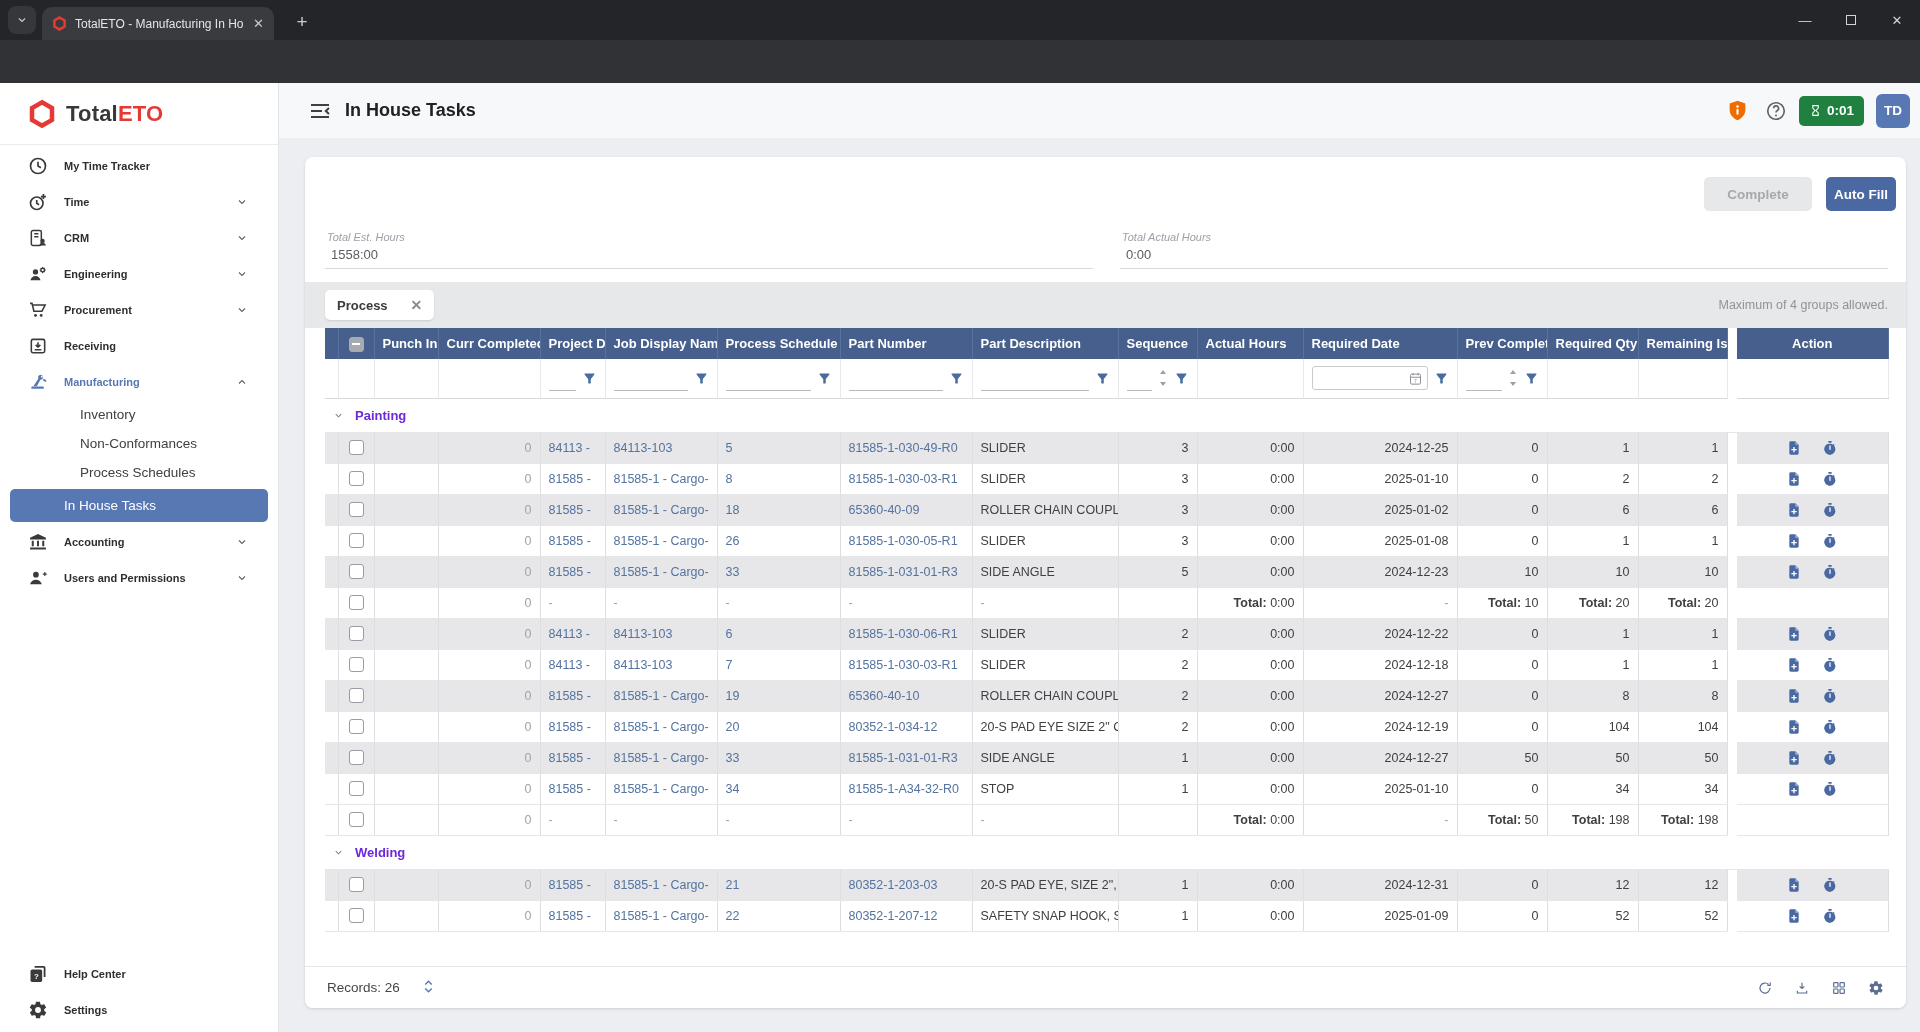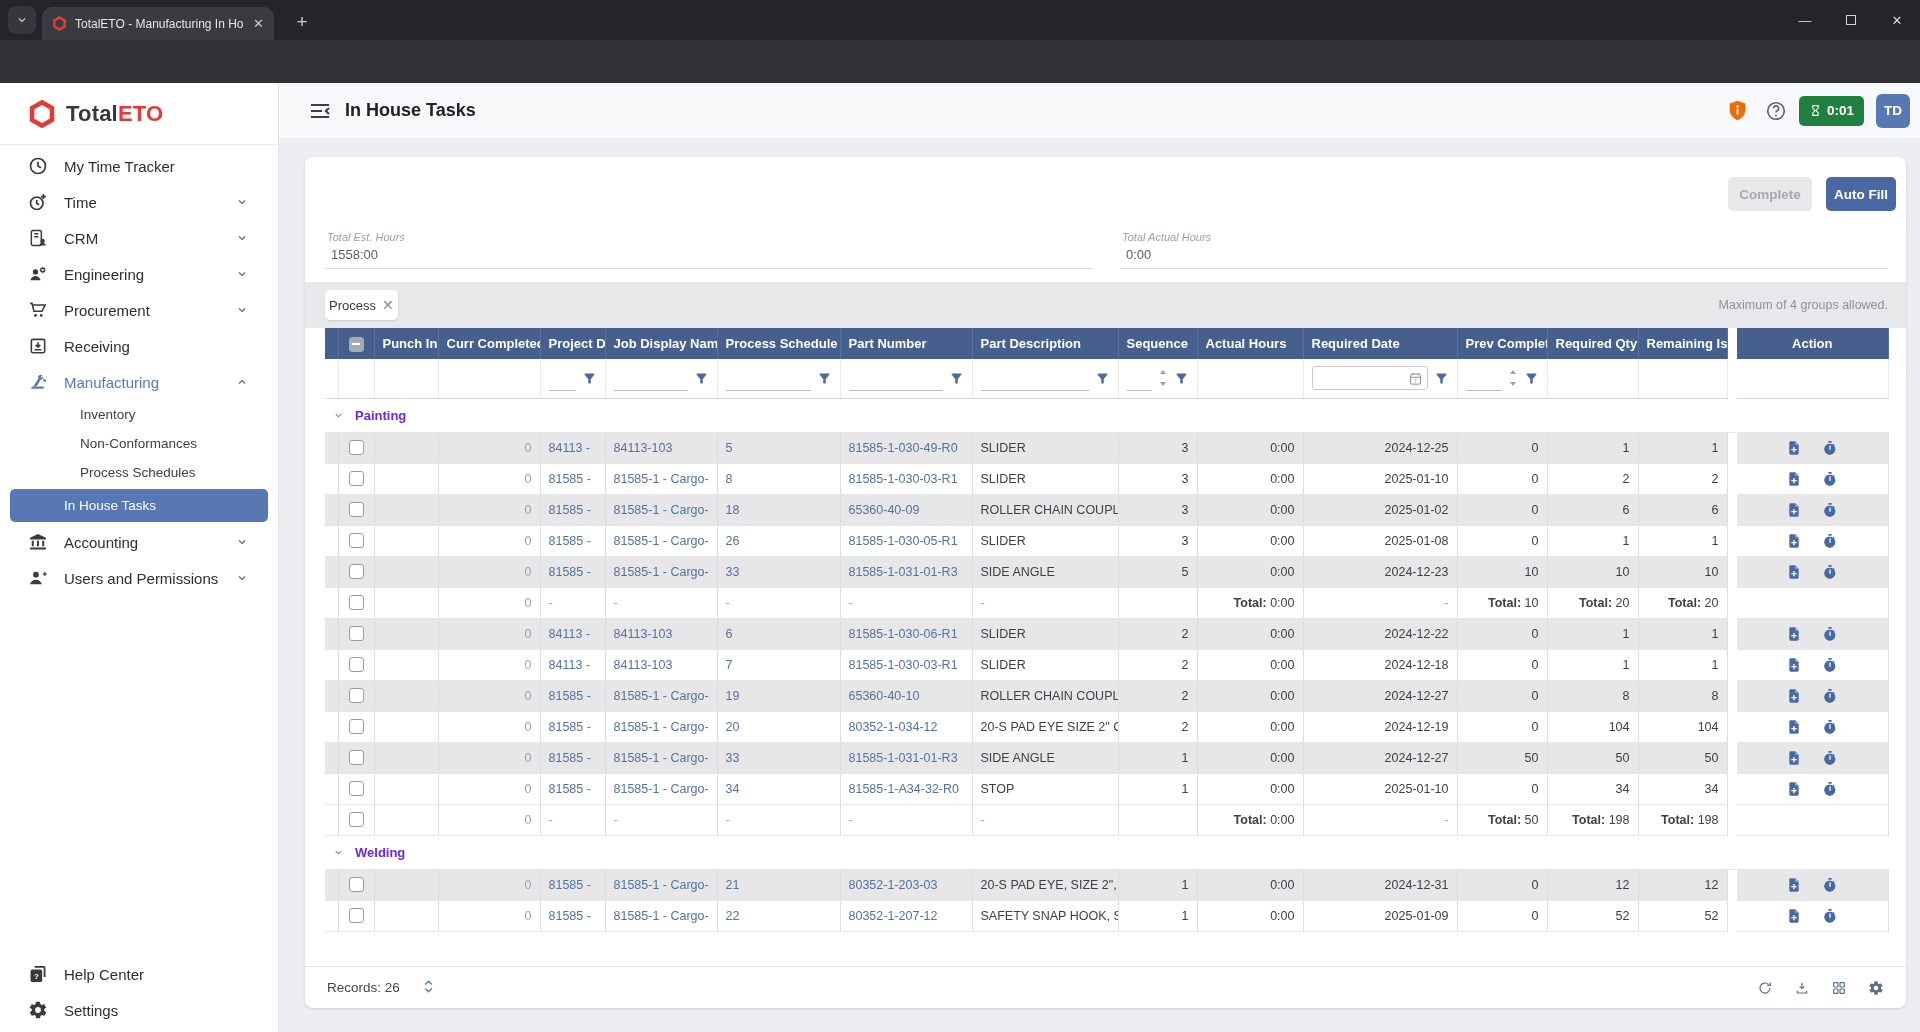--- a/index.html
+++ b/index.html
@@ -26,52 +26,52 @@
   .profile-dot { width:24px; height:24px; border-radius:50%; background:#4a69a2; display:flex; align-items:center; justify-content:center; }
 
   
   .sidebar { position:absolute; left:0; top:83px; width:279px; bottom:0; background:#fff; border-right:1px solid #e2e4e7; }
   .logo { height:62px; display:flex; align-items:center; padding-left:27px; gap:9px; border-bottom:1px solid #ebebeb; }
   .logo-text { font-size:22px; font-weight:bold; color:#37383a; letter-spacing:.2px; }
   .logo-text .accent { color:#e53935; }
   .nav { padding-top:3px; }
   .nav-item { height:36px; display:flex; align-items:center; padding-left:28px; cursor:pointer; position:relative; color:#2e2e2e; }
   .nav-item .ic { width:20px; height:20px; margin-right:16px; color:#3a3a3a; }
-  .nav-item .lbl { font-size:15px; font-weight:normal; }
+  .nav-item .lbl { font-size:11px; font-weight:bold; }
   .nav-item .chev { position:absolute; right:30px; width:12px; height:12px; color:#5f6368; }
   .nav-item.active { color:#5878b4; }
   .nav-item.active .ic { color:#5878b4; }
   .nav-item.sub { height:29px; padding-left:80px; }
   .nav-item.sub .lbl { font-weight:normal; font-size:13.5px; color:#3f4043; }
   .nav-item.selected { height:33px; margin:2px 10px; padding-left:54px; background:#5878b4; border-radius:5px; }
   .nav-item.selected .lbl { color:#fff; font-weight:normal; }
   .side-bottom { position:absolute; left:0; bottom:4px; width:100%; }
 
   .appheader { position:absolute; left:279px; top:83px; right:0; height:55px; background:#f7f8fa; display:flex; align-items:center; }
   .collapse { margin-left:29px; width:24px; height:24px; color:#3c4043; }
   .page-title { margin-left:13px; font-size:18px; font-weight:bold; color:#202124; }
   .header-right { position:absolute; right:10px; display:flex; align-items:center; gap:12px; }
   .timer-btn { height:30px; background:#20803f; border-radius:5px; color:#fff; display:flex; align-items:center; gap:5px; padding:0 10px; font-size:13.5px; font-weight:bold; }
   .avatar { width:34px; height:34px; border-radius:6px; background:#5878b4; color:#fff; font-size:13.5px; font-weight:bold; display:flex; align-items:center; justify-content:center; }
 
   .content { position:absolute; left:279px; top:138px; right:0; bottom:0; background:#eceef1; }
   .card { position:absolute; left:26px; top:19px; width:1601px; height:851px; background:#fff; border-radius:8px; box-shadow:0 1px 3px rgba(0,0,0,.14); }
 
   .btn { position:absolute; top:20px; height:34px; border-radius:5px; font-size:13.5px; font-weight:bold; display:flex; align-items:center; justify-content:center; border:none; font-family:inherit; }
-  .btn.complete { right:94px; width:84px; background:#e7e8ea; color:#a6a9ad; }
+  .btn.complete { right:94px; width:108px; background:#e7e8ea; color:#a6a9ad; }
   .btn.autofill { right:10px; width:70px; background:#4a69a2; color:#fff; }
 
   .field { position:absolute; top:71px; height:41px; border-bottom:1px solid #d8dadd; }
   .field .flabel { position:absolute; left:2px; top:3px; font-size:11px; color:#9ba1a8;font-style:italic; }
   .field .fvalue { position:absolute; left:6px; top:19px; font-size:13px; color:#5a5d61; }
   .field.f1 { left:20px; width:768px; }
   .field.f2 { left:815px; width:768px; }
 
   .band { position:absolute; left:0; top:125px; width:100%; height:46px; background:#e7e8ea; }
-  .chip { position:absolute; left:20px; top:8px; height:30px; background:#fff; border-radius:5px; box-shadow:0 1px 2px rgba(0,0,0,.12); display:flex; align-items:center; padding:0 4px; gap:6px; font-size:13px; color:#3a3a3a; }
+  .chip { position:absolute; left:20px; top:8px; height:30px; background:#fff; border-radius:5px; box-shadow:0 1px 2px rgba(0,0,0,.12); display:flex; align-items:center; padding:0 12px; gap:23px; font-size:13px; color:#3a3a3a;font-weight:bold; }
   .chip .x { color:#8a8a8a; font-size:14px; cursor:pointer; }
   .band-note { position:absolute; right:18px; top:0; height:46px; display:flex; align-items:center; font-size:12.5px; color:#8f9398; }
 
   
   .tbl-wrap { position:absolute; left:20px; top:171px; width:1563px; }
   table { border-collapse:collapse; table-layout:fixed; width:1563px; }
   col.c0{width:13px} col.c1{width:36px} col.c2{width:64px} col.c3{width:102px} col.c4{width:65px}
   col.c5{width:112px} col.c6{width:123px} col.c7{width:132px} col.c8{width:146px} col.c9{width:79px}
   col.c10{width:106px} col.c11{width:154px} col.c12{width:90px} col.c13{width:91px} col.c14{width:89px}
   col.c15{width:10px} col.c16{width:151px}

